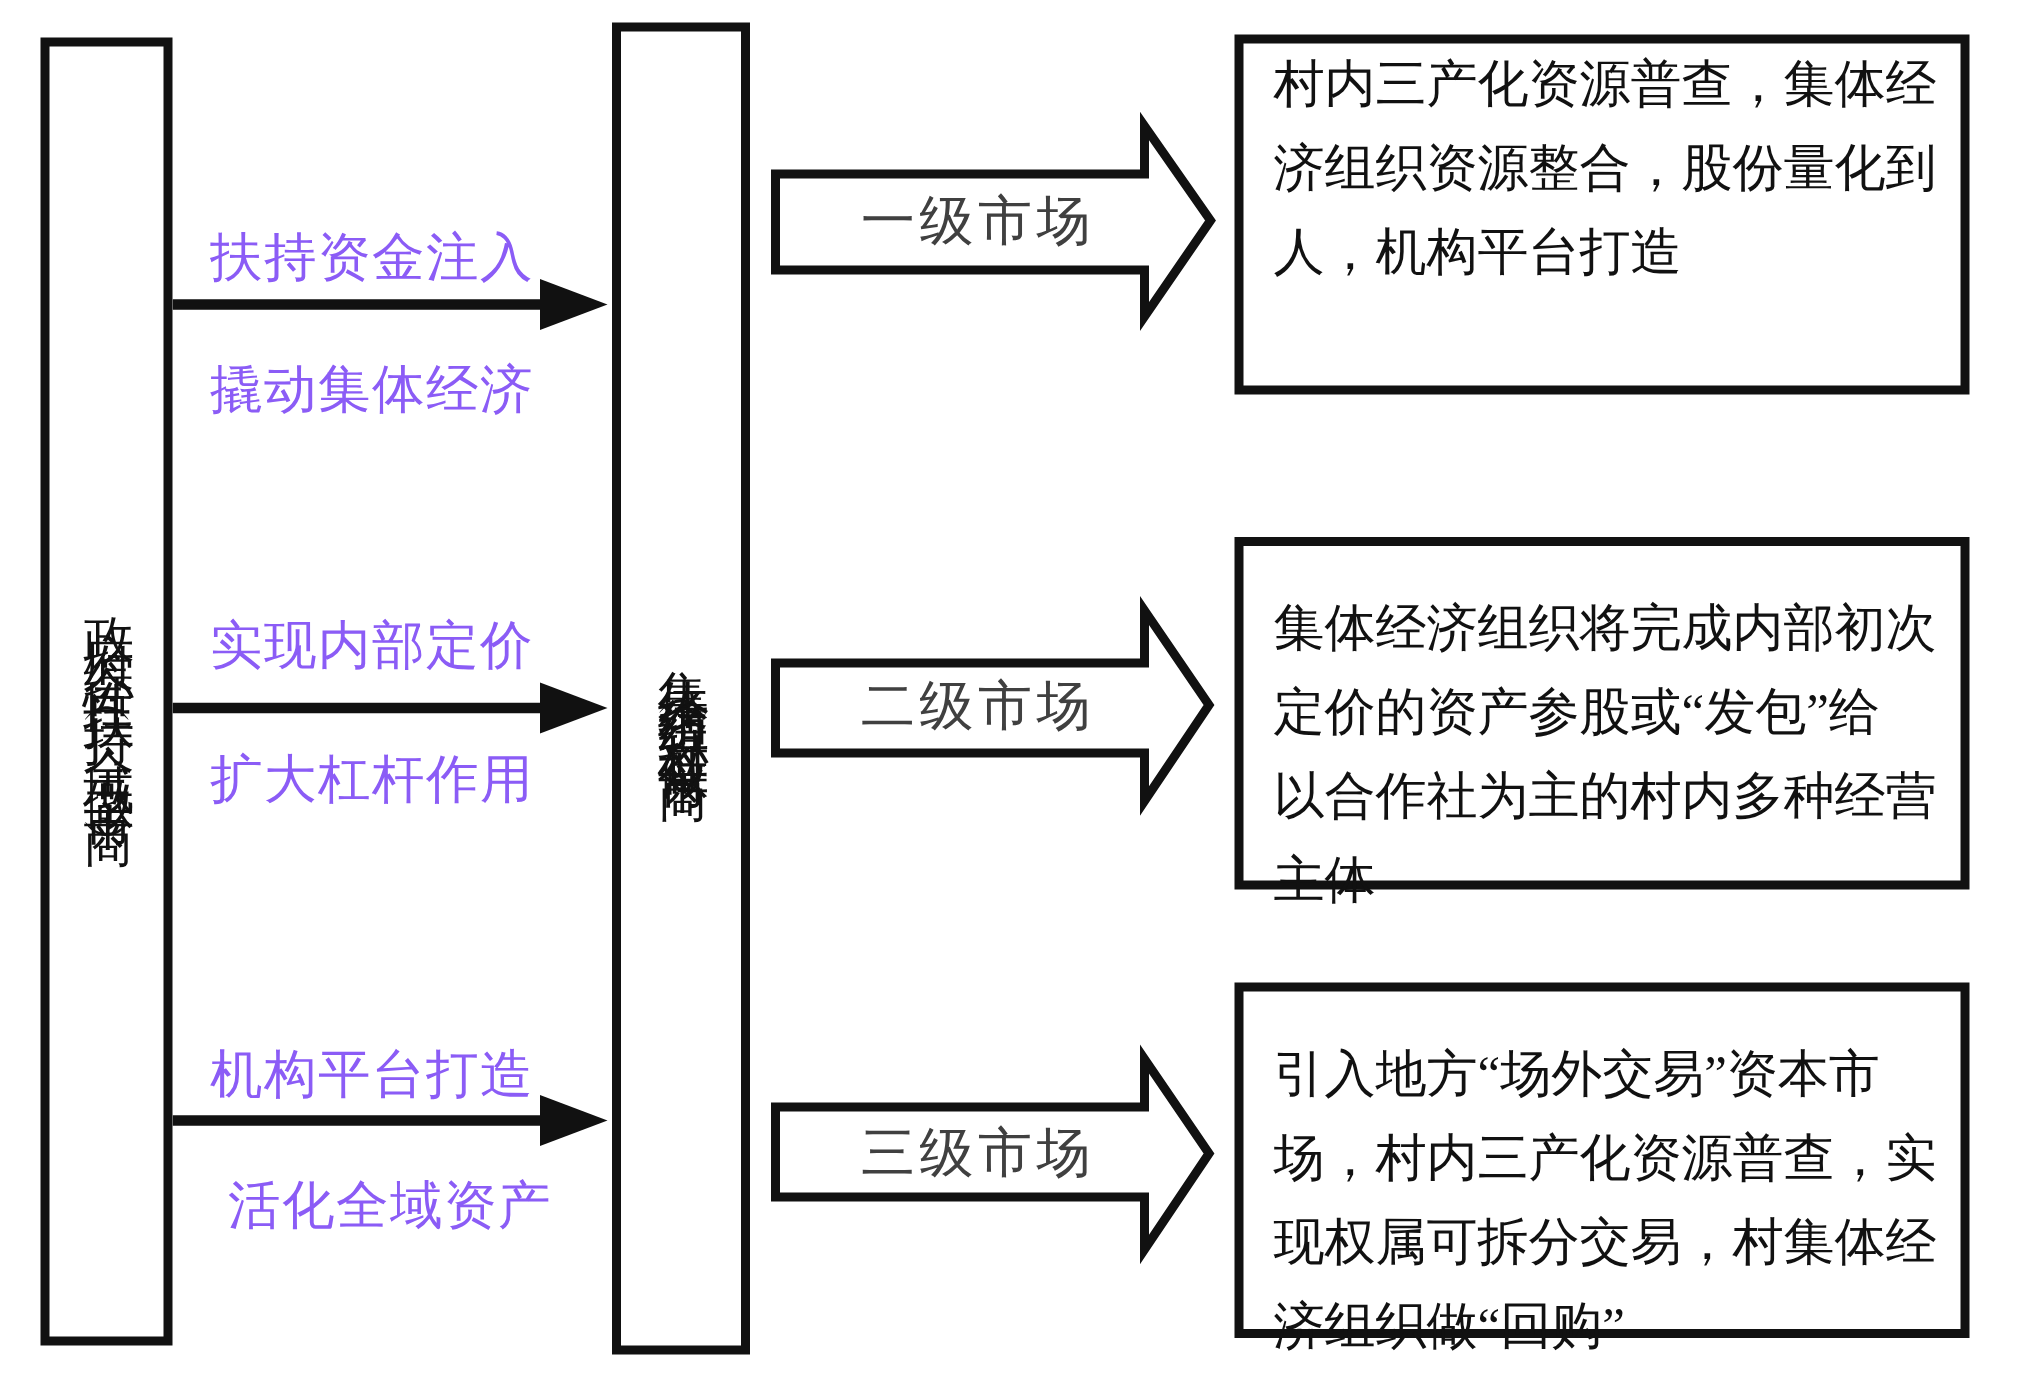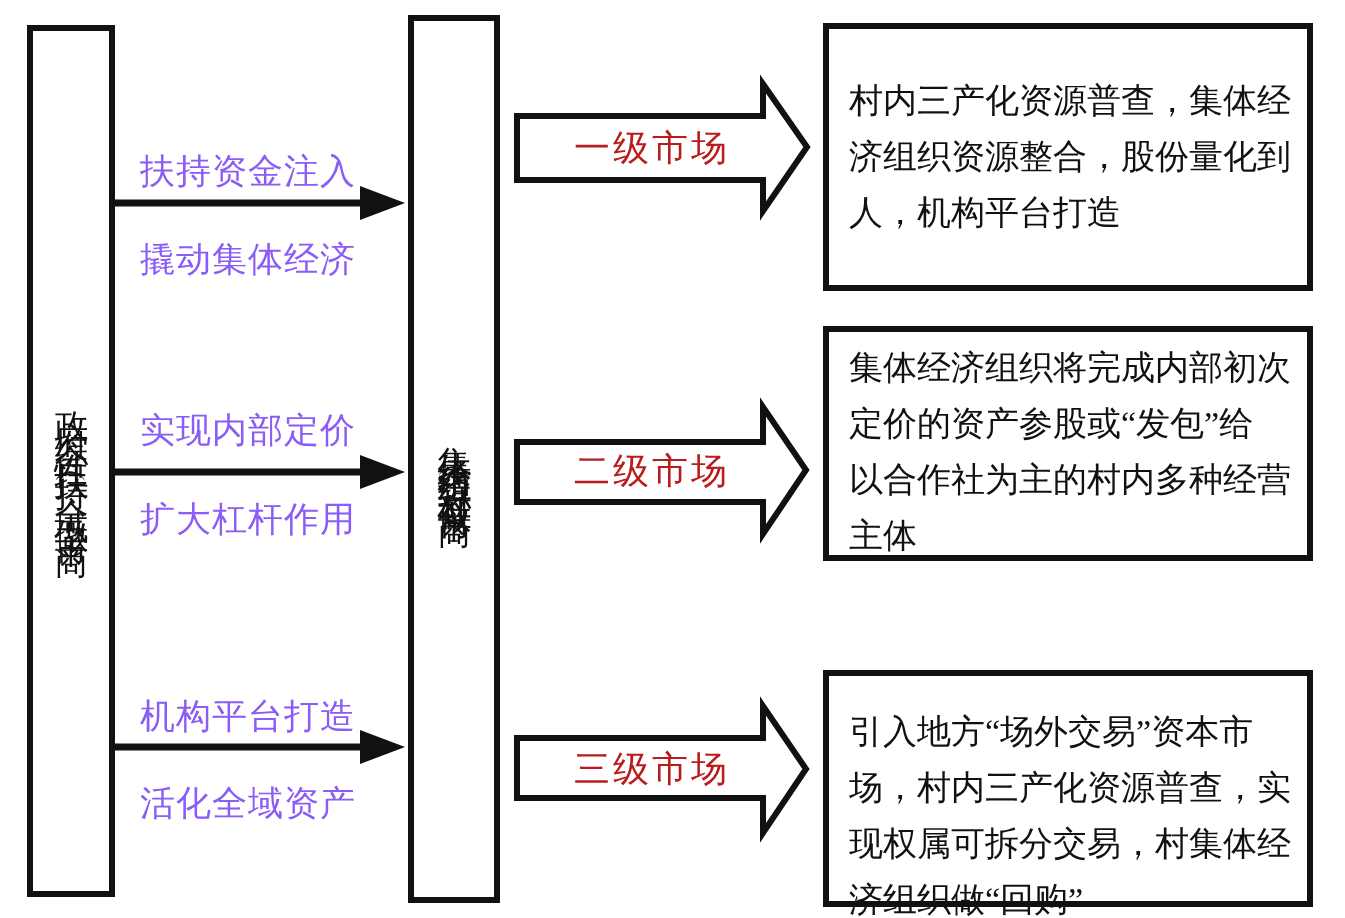--- a/index.html
+++ b/index.html
@@ -19,36 +19,36 @@
     font-size:34px;line-height:1;white-space:nowrap;color:#111;
   }
   .vtext-left{letter-spacing:11px;}
   .vtext-mid{letter-spacing:6px;}
   .flow-label{
     position:absolute;left:140px;font-size:35px;white-space:nowrap;color:#8b5cf6;
     letter-spacing:1px;
   }
   .f1t{top:148px;} .f1b{top:236px;}
   .f2t{top:407px;} .f2b{top:496px;}
-  .f3t{top:693px;} .f3b{top:780px;}
+  .f3t{top:693px;} .f3b{top:780px;margin-left:12px;}
   .market-label{
     position:absolute;transform:translate(-50%,-50%);font-size:36px;
-    letter-spacing:3px;white-space:nowrap;color:#b91c1c;
+    letter-spacing:3px;white-space:nowrap;color:#404040;
   }
   .m1{left:652px;top:148px;}
   .m2{left:652px;top:471px;}
   .m3{left:652px;top:769px;}
   .desc-box{
     position:absolute;left:823px;width:490px;background:#fff;
     border:6px solid #111;box-sizing:border-box;
     padding:0 12px 0 20px;
   }
-  .db1{top:23px;height:268px;padding-top:44px;}
-  .db2{top:326px;height:235px;padding-top:8px;}
-  .db3{top:670px;height:237px;padding-top:28px;}
+  .db1{top:23px;height:240px;}
+  .db2{top:358px;height:235px;padding-top:28px;}
+  .db3{top:655px;height:237px;padding-top:28px;}
   .desc-line{
     font-size:34px;line-height:56px;white-space:nowrap;color:#111;
   }
 </style>
 </head>
 <body>
 
 <div class="canvas">
 
   <svg class="shapes" viewBox="0 0 1345 918" aria-hidden="true">

